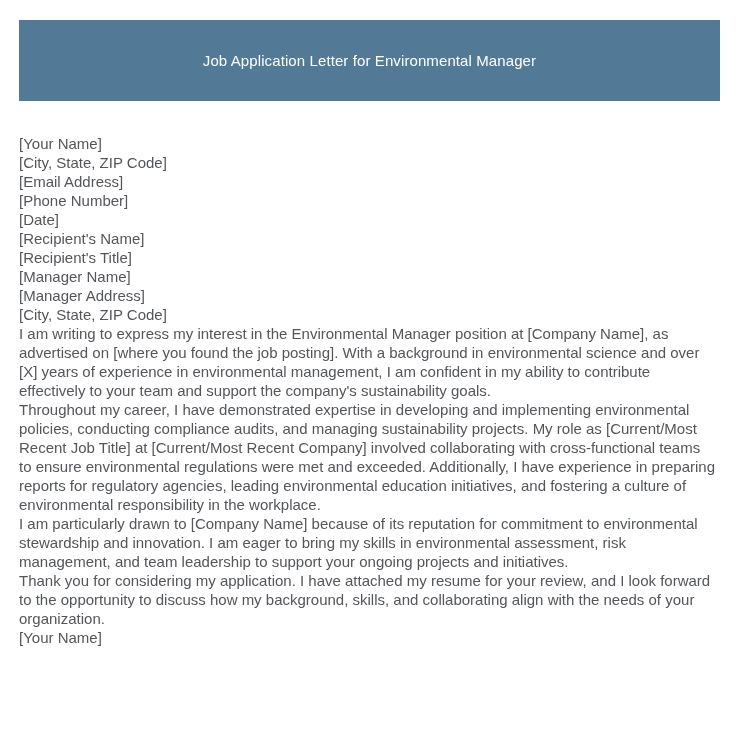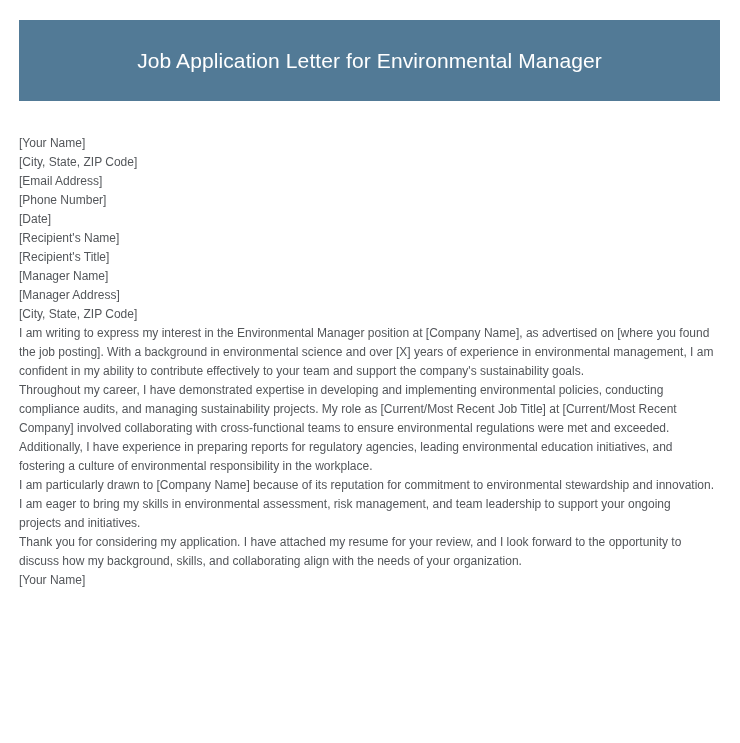--- a/index.html
+++ b/index.html
@@ -26,21 +26,21 @@
     width: 701px;
     height: 81px;
     background: #527A96;
     display: flex;
     align-items: center;
     justify-content: center;
     box-sizing: border-box;
   }
   .letter-title {
     color: #ffffff;
-    font-size: 21px;
+    font-size: 15px;
     font-weight: 400;
     letter-spacing: 0.1px;
     line-height: 1.2;
     text-align: center;
     font-family: "Liberation Sans", sans-serif;
   }
   .letter-body {
     position: absolute;
     left: 19px;
     top: 134px;
@@ -50,21 +50,21 @@
     color: #53565A;
     font-family: "Liberation Sans", sans-serif;
   }
   .addr-line,
   .salutation,
   .para,
   .closing,
   .signature {
     margin: 0;
     padding: 0;
-    font-size: 12px;
+    font-size: 15px;
     line-height: 19px;
     color: #53565A;
     text-align: left;
     word-wrap: break-word;
   }
 </style>
 </head>
 <body>
 
 <div class="page">

